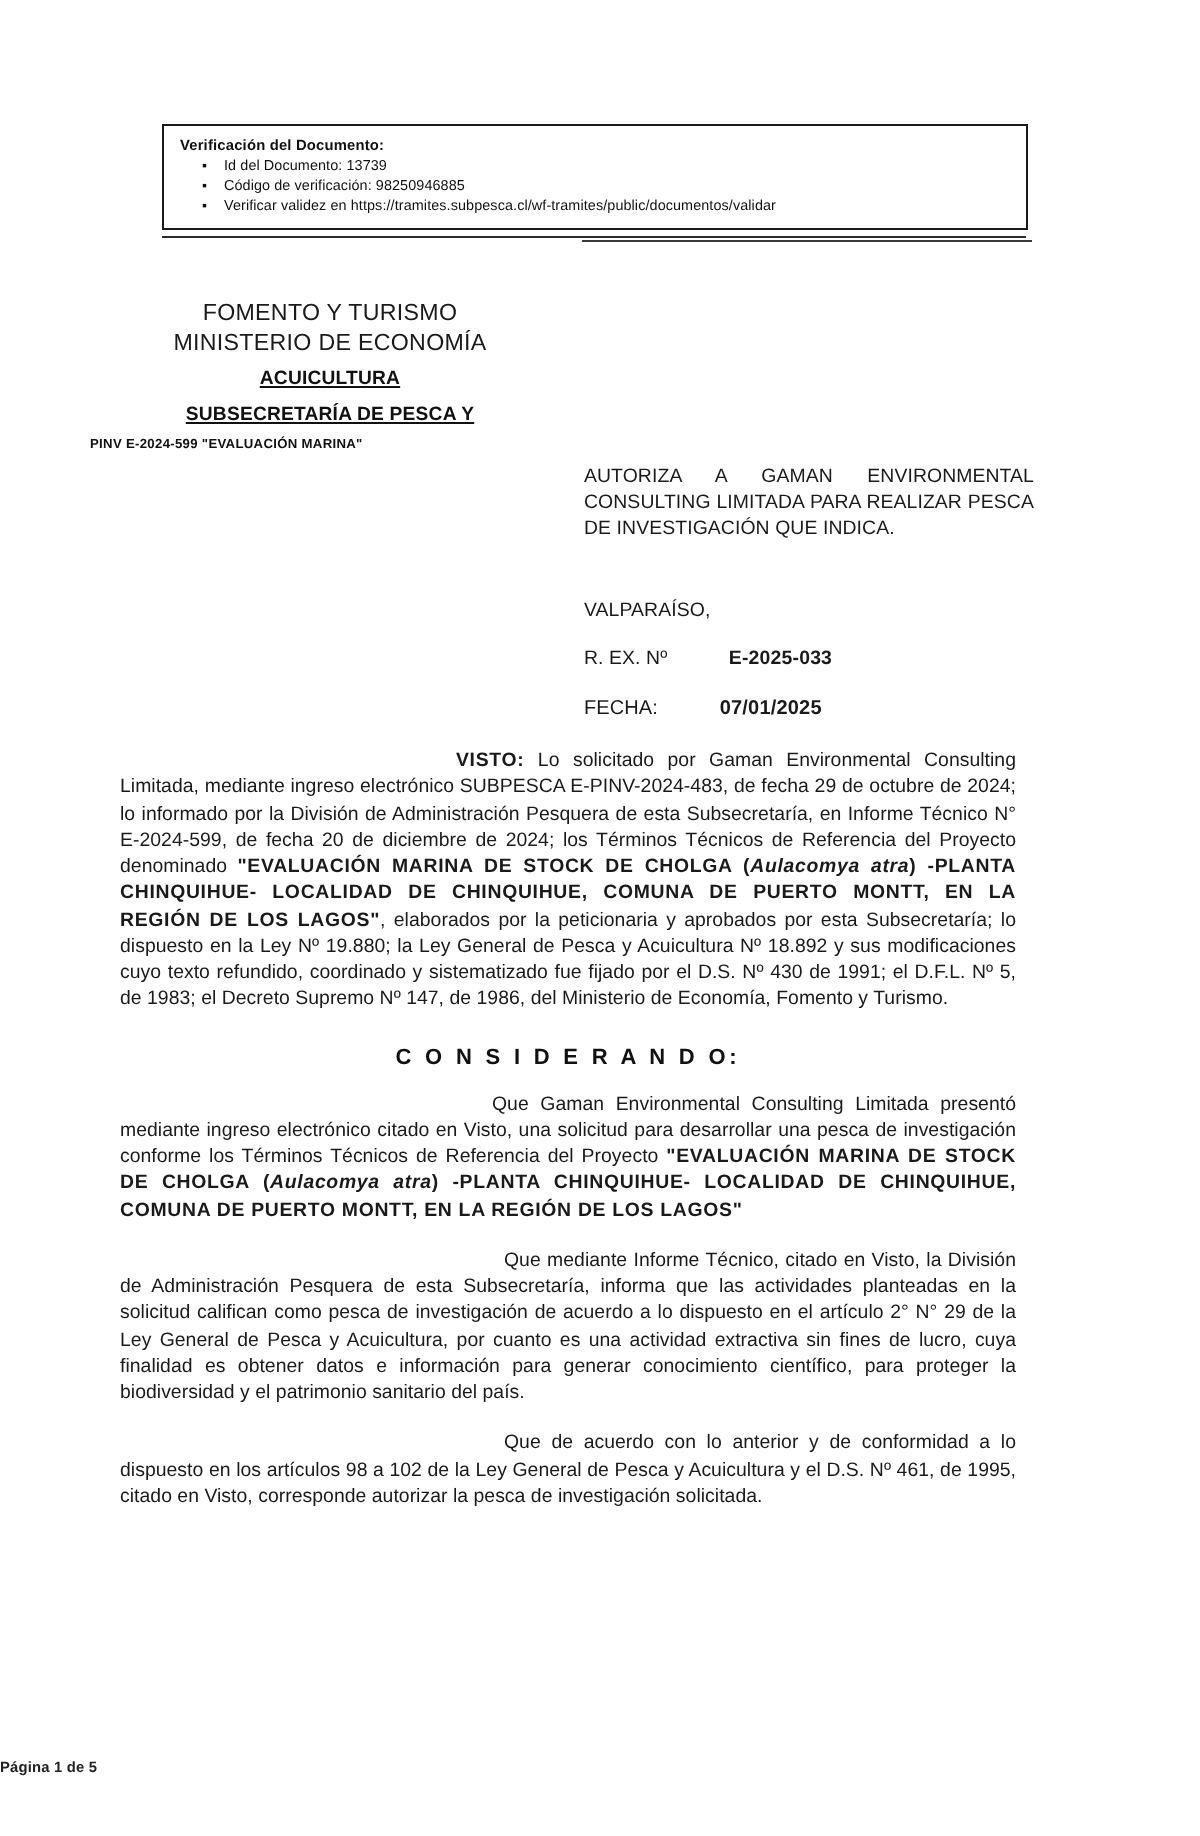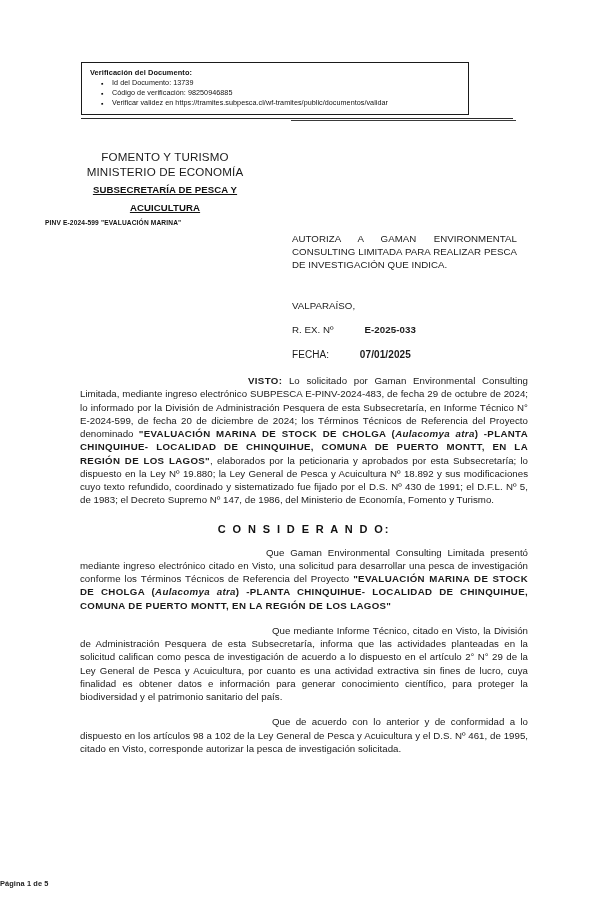--- a/index.html
+++ b/index.html
@@ -18,21 +18,21 @@
     height: 918px;
     background: #ffffff;
     overflow: hidden;
   }
 
   
   .verif-wrap {
     position: absolute;
     left: 81px;
     top: 62px;
-    width: 388px;
+    width: 433px;
   }
   .verif-box {
     border: 1.5px solid #1a1a1a;
     box-sizing: border-box;
     padding: 5px 6px 5px 8px;
     background: #ffffff;
   }
   .verif-title {
     font-size: 7.4px;
     font-weight: bold;
@@ -147,21 +147,21 @@
     left: 292px;
     top: 349px;
     font-size: 10px;
     letter-spacing: 0.05px;
     color: #1a1a1a;
   }
 
   
   .body-area {
     position: absolute;
-    left: 80px;
+    left: 60px;
     top: 374px;
     width: 448px;
   }
   p.para {
     margin: 0 0 12px 0;
     font-size: 9.7px;
     line-height: 13.25px;
     text-align: justify;
     text-align-last: left;
     letter-spacing: 0.02px;
@@ -222,22 +222,22 @@
         </li>
       </ul>
     </div>
   </div>
   <div class="verif-underline"></div>
   <div class="verif-underline-ext"></div>
 
   <div class="letterhead">
     <div class="lh-ministry">FOMENTO Y TURISMO</div>
     <div class="lh-ministry">MINISTERIO DE ECONOMÍA</div>
+    <div class="lh-sub">ACUICULTURA</div>
     <div class="lh-sub">SUBSECRETARÍA DE PESCA Y</div>
-    <div class="lh-sub">ACUICULTURA</div>
     <div class="lh-ref">PINV E-2024-599 "EVALUACIÓN MARINA"</div>
   </div>
 
   <div class="subject-block">
     <div class="subject-text">AUTORIZA A GAMAN ENVIRONMENTAL CONSULTING LIMITADA PARA REALIZAR PESCA DE INVESTIGACIÓN QUE INDICA.</div>
   </div>
 
   <div class="place-line">VALPARAÍSO,</div>
 
   <div class="rex-line">

